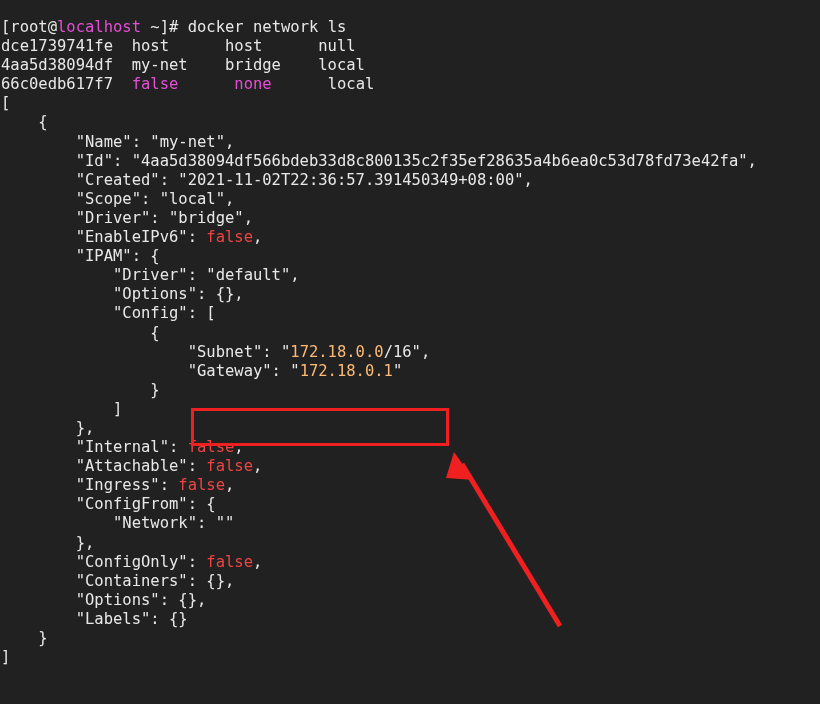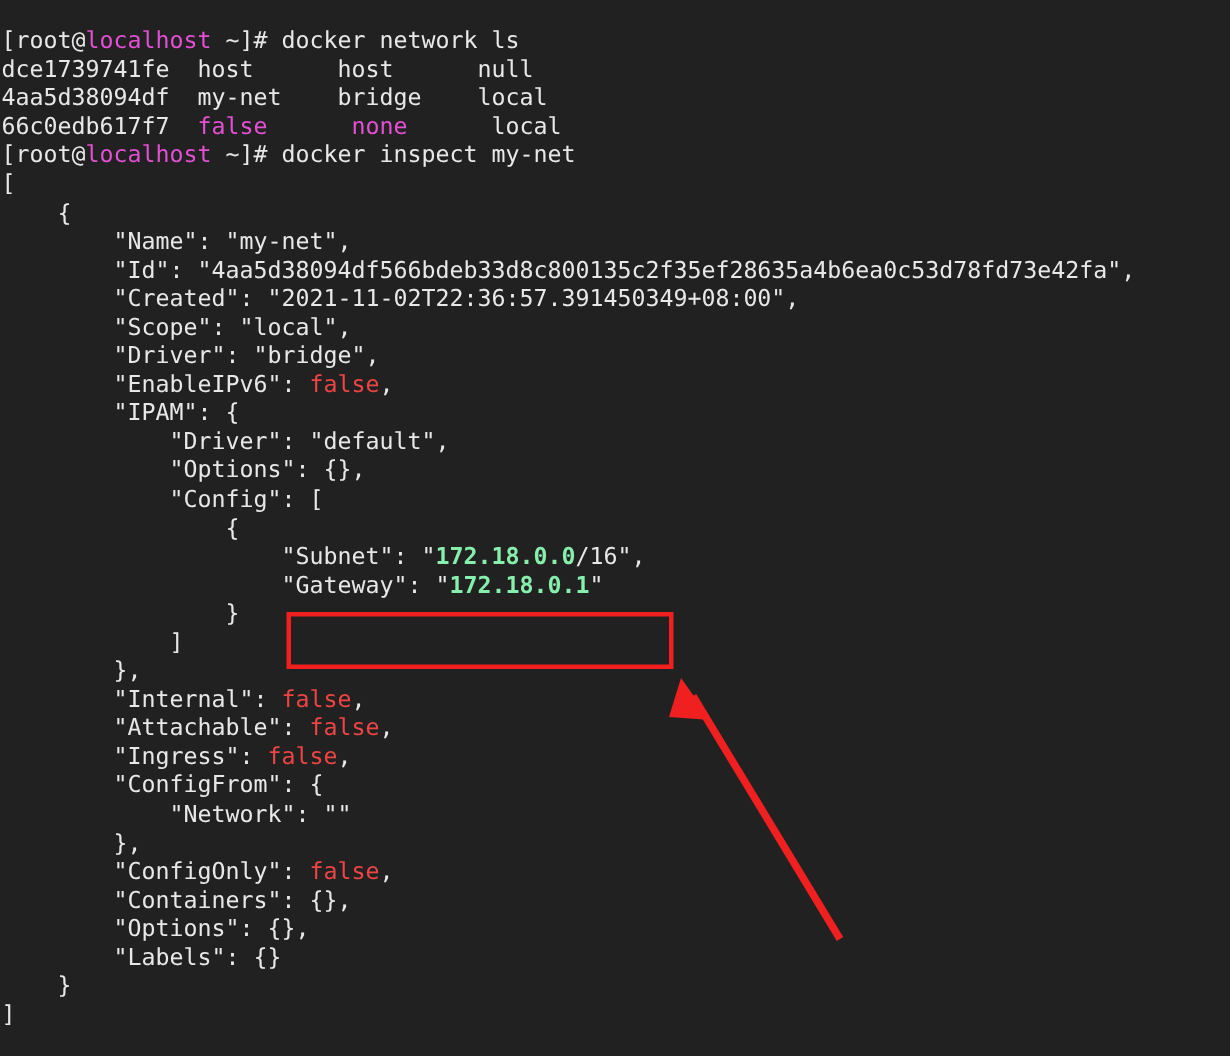--- a/index.html
+++ b/index.html
@@ -22,21 +22,21 @@
     margin-top: 16px;
   }
   .line {
     white-space: pre;
     height: 19.1px;
     letter-spacing: 0px;
   }
   .w   { color: #e8e8e8; }
   .mag { color: #e54fd6; }
   .red { color: #ef4444; }
-  .pnk { color: #86efac; font-weight: bold; }
+  .pnk { color: #fdba74; }
 
   
   #highlight-box {
     position: absolute;
     left: 191px;
     top: 392px;
     width: 258px;
     height: 38px;
     border: 3px solid #f02020;
     box-sizing: border-box;
@@ -54,21 +54,20 @@
 </style>
 </head>
 <body>
 
 <div id="terminal">
   <div id="terminal-output">
       <div class="line"><span class="w">[</span><span class="w">root</span><span class="w">@</span><span class="mag">localhost</span><span class="w"> ~]# docker network ls</span></div>
       <div class="line"><span class="w">dce1739741fe  host      host      null</span></div>
       <div class="line"><span class="w">4aa5d38094df  my-net    bridge    local</span></div>
       <div class="line"><span class="w">66c0edb617f7  </span><span class="mag">false</span><span class="w">      </span><span class="mag">none</span><span class="w">      local</span></div>
-      <div class="line"><span class="w">[</span><span class="w">root</span><span class="w">@</span><span class="mag">localhost</span><span class="w"> ~]# docker inspect my-net</span></div>
       <div class="line"><span class="w">[</span></div>
       <div class="line"><span class="w">    {</span></div>
       <div class="line"><span class="w">        "Name": "my-net",</span></div>
       <div class="line"><span class="w">        "Id": "4aa5d38094df566bdeb33d8c800135c2f35ef28635a4b6ea0c53d78fd73e42fa",</span></div>
       <div class="line"><span class="w">        "Created": "2021-11-02T22:36:57.391450349+08:00",</span></div>
       <div class="line"><span class="w">        "Scope": "local",</span></div>
       <div class="line"><span class="w">        "Driver": "bridge",</span></div>
       <div class="line"><span class="w">        "EnableIPv6": </span><span class="red">false</span><span class="w">,</span></div>
       <div class="line"><span class="w">        "IPAM": {</span></div>
       <div class="line"><span class="w">            "Driver": "default",</span></div>

